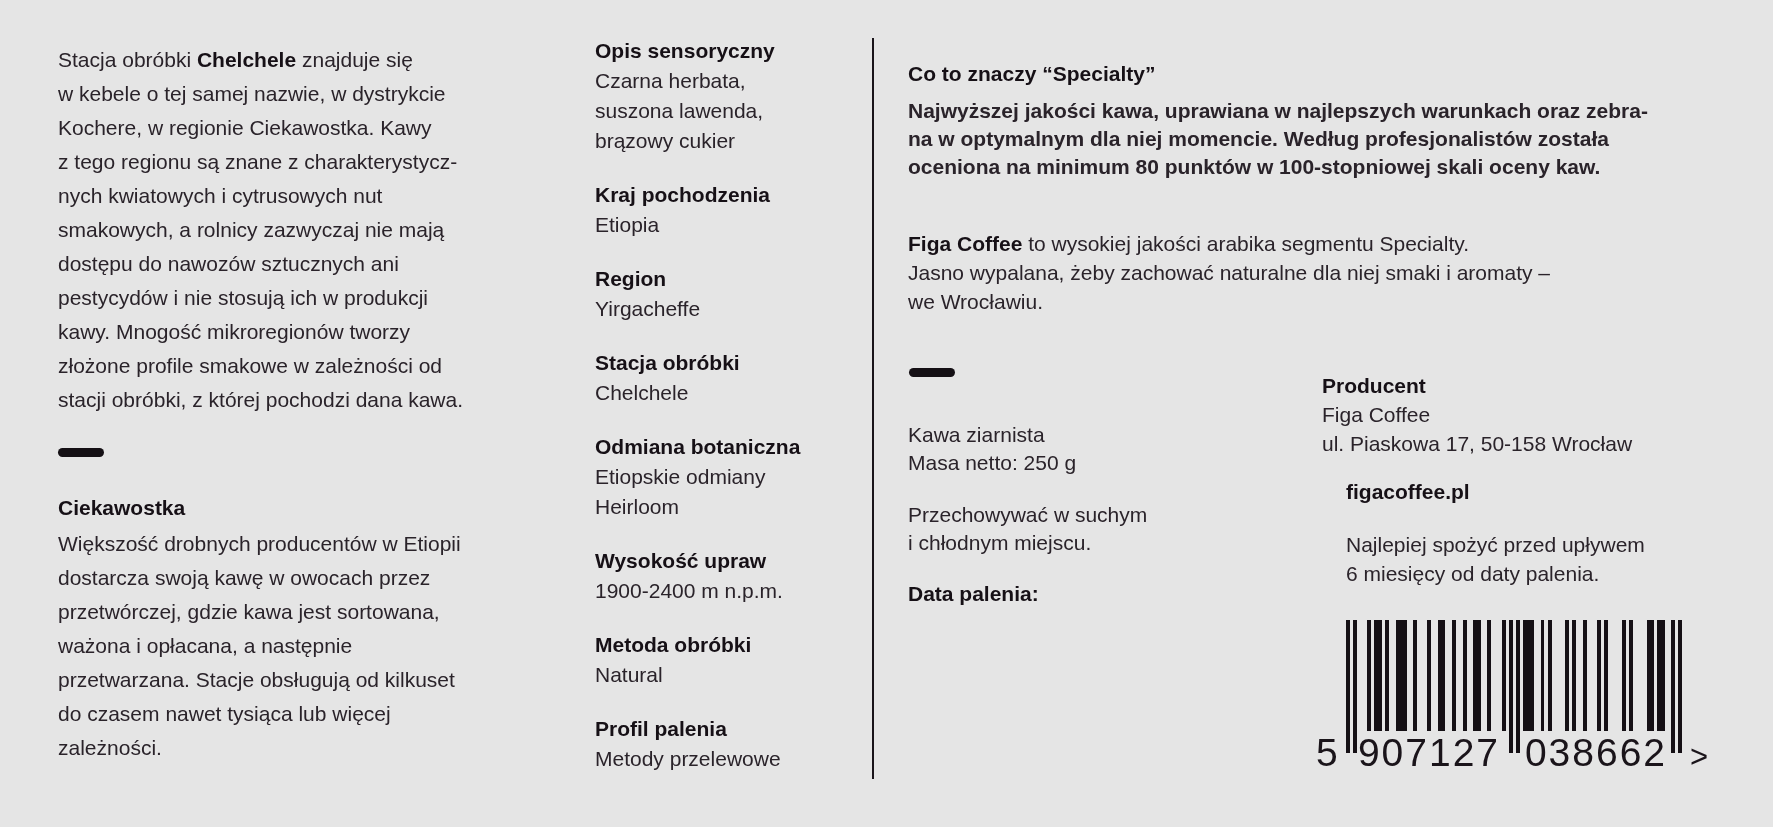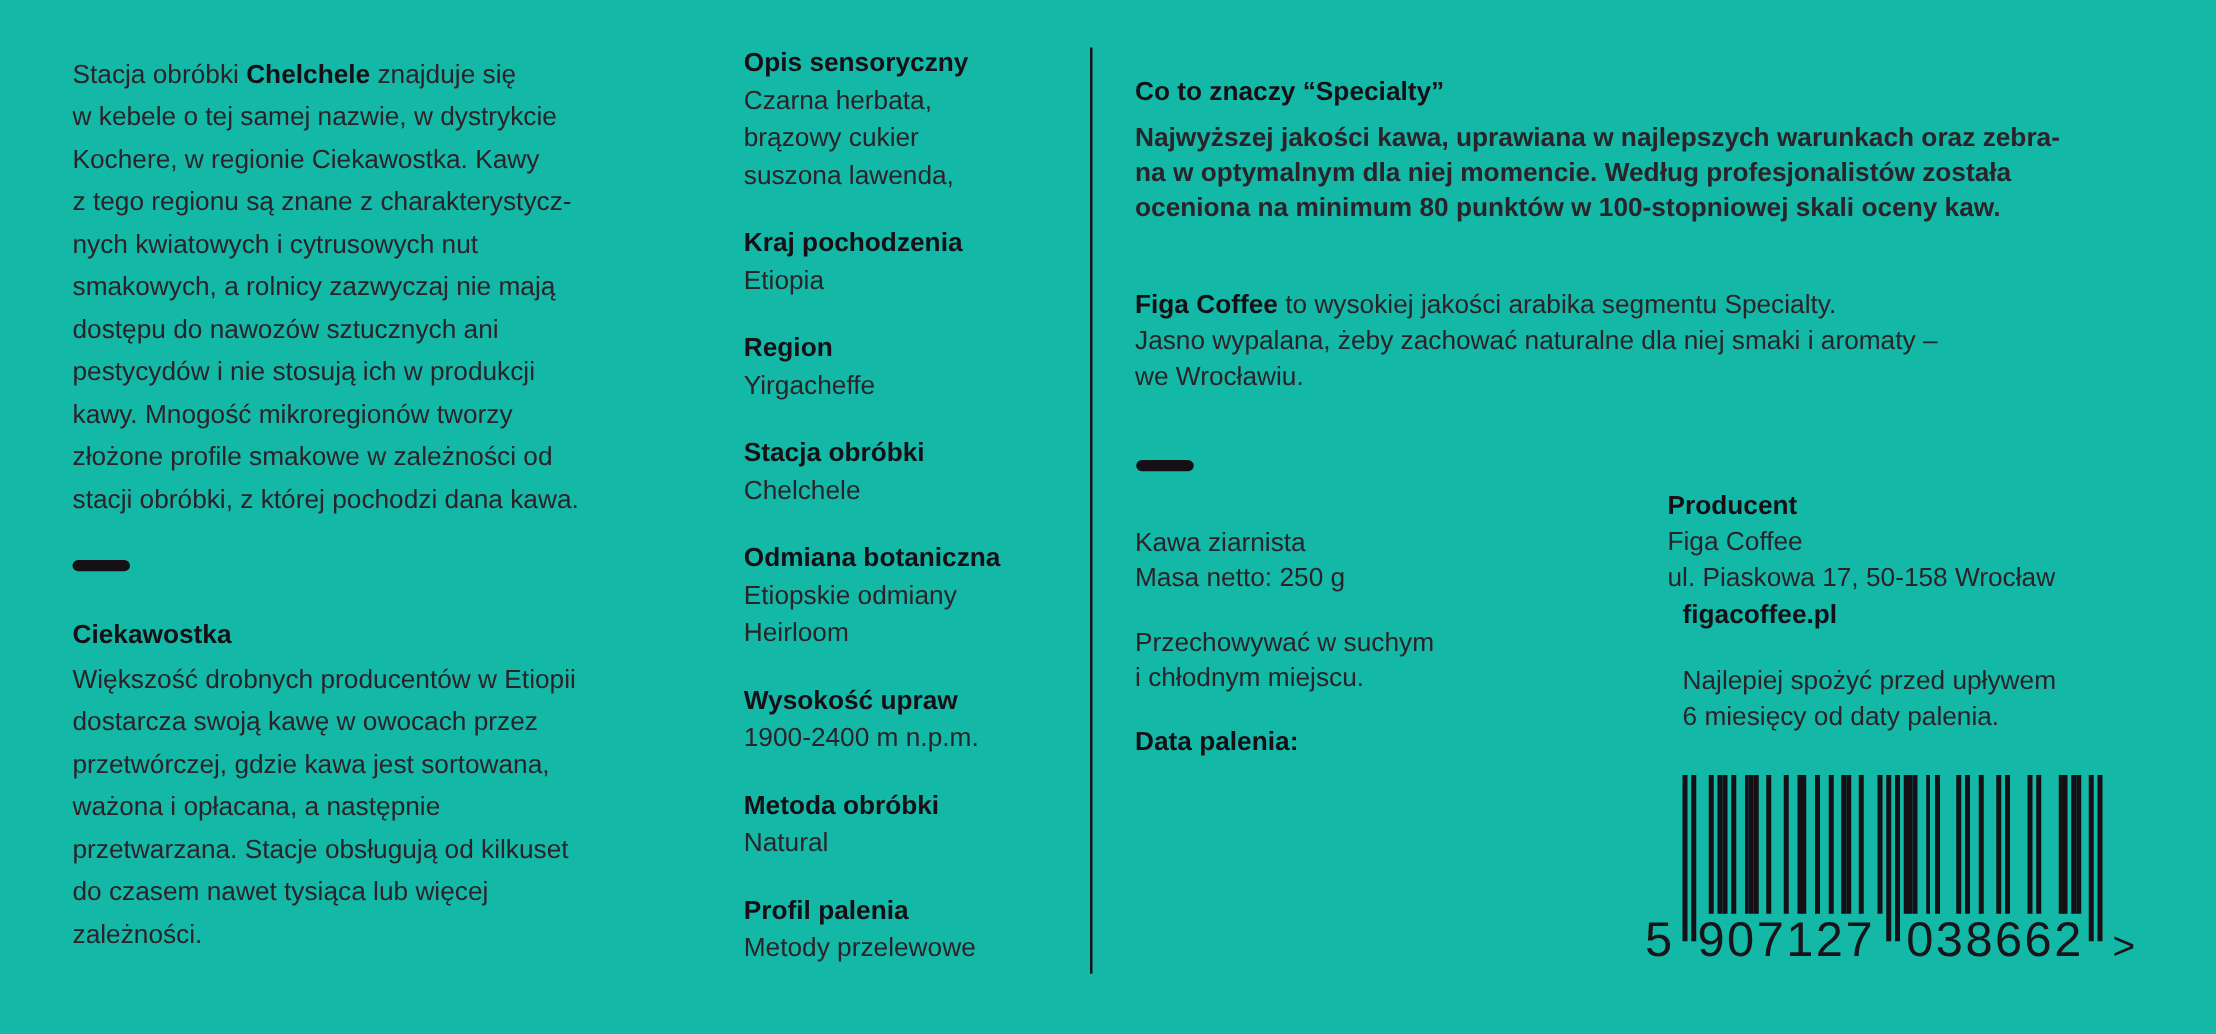--- a/index.html
+++ b/index.html
@@ -1,19 +1,19 @@
 <!DOCTYPE html>
 <html><head>
 <meta charset="utf-8">
 <style>
   html,body{margin:0;padding:0;}
   .page{
     position:relative;
     width:1773px;height:827px;
-    background:#14b8a6;
+    background:#e5e5e5;
     font-family:"Liberation Sans",sans-serif;
     color:#2a232a;
     overflow:hidden;
   }
   .line{white-space:nowrap;}
   .b{font-weight:700;color:#161016;}
   .h{font-weight:700;color:#161016;white-space:nowrap;}
   .dash{width:46px;height:9px;background:#151015;border-radius:4.5px;}
 
   
@@ -39,21 +39,21 @@
   .sp-p{top:97px;left:0;}
   .sp-p .line{line-height:28px;font-weight:bold;}
   .brand-p{top:229px;left:0;}
   .brand-p .line{line-height:29px;}
   .dash2{top:368px;left:1px;}
   .product{top:421px;left:0;}
   .product .line{line-height:28px;}
   .storage{top:501px;left:0;}
   .storage .line{line-height:28px;}
   .roast{top:580px;left:0;line-height:28px;}
-  .producer{top:371px;left:426px;margin-top:19px;}
+  .producer{top:371px;left:414px;}
   .producer .h{line-height:29px;}
   .producer .line{line-height:29px;}
   .website{top:477px;left:438px;line-height:29px;}
   .bestbefore{top:530px;left:438px;}
   .bestbefore .line{line-height:29px;}
 
   
   .barcode{top:620px;left:438px;width:336px;height:152px;}
   .bc-bar{position:absolute;top:0;background:#151015;}
   .bc-digits{position:absolute;top:109px;left:0;width:100%;height:42px;
@@ -95,22 +95,22 @@
         <div class="line">do czasem nawet tysiąca lub więcej</div>
         <div class="line">zależności.</div>
       </div>
   </section>
 
   <section class="col2">
     <div class="spec">
       <div class="h">Opis sensoryczny</div>
       <div>
           <div class="line">Czarna herbata,</div>
+          <div class="line">suszona lawenda,</div>
           <div class="line">brązowy cukier</div>
-          <div class="line">suszona lawenda,</div>
         </div>
     </div>
     <div class="spec">
       <div class="h">Kraj pochodzenia</div>
       <div>
           <div class="line">Etiopia</div>
         </div>
     </div>
     <div class="spec">
       <div class="h">Region</div>

